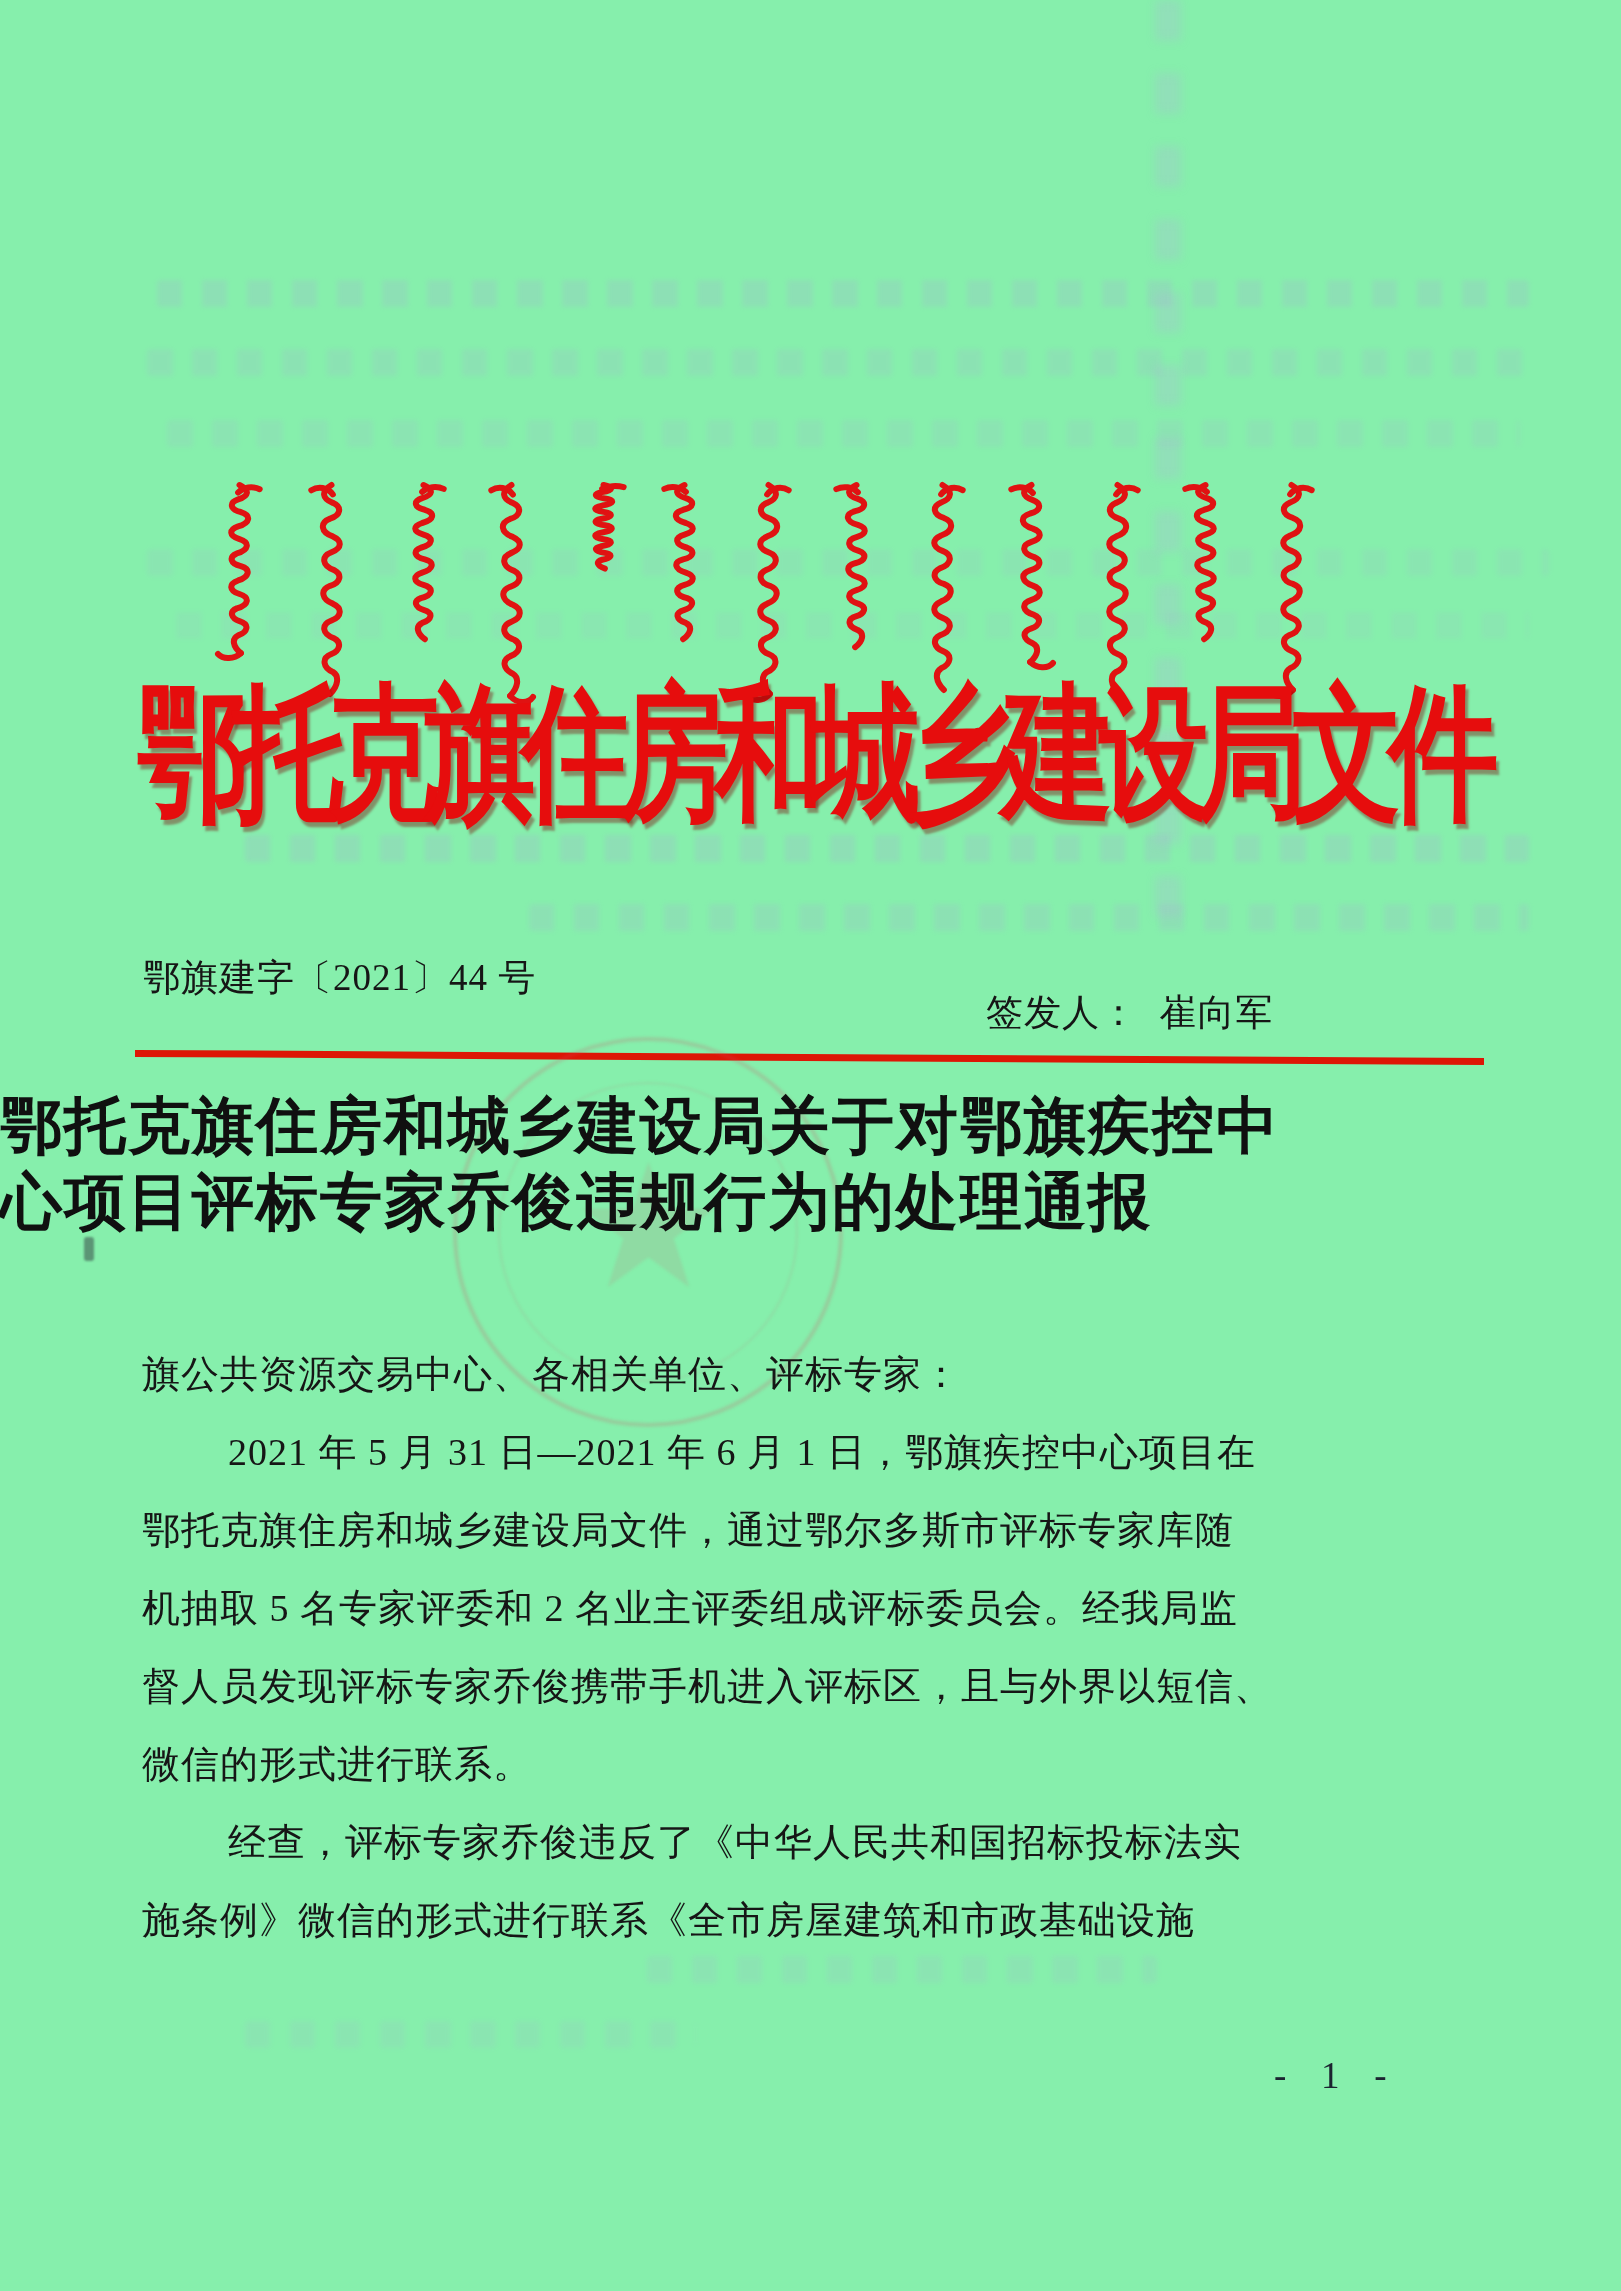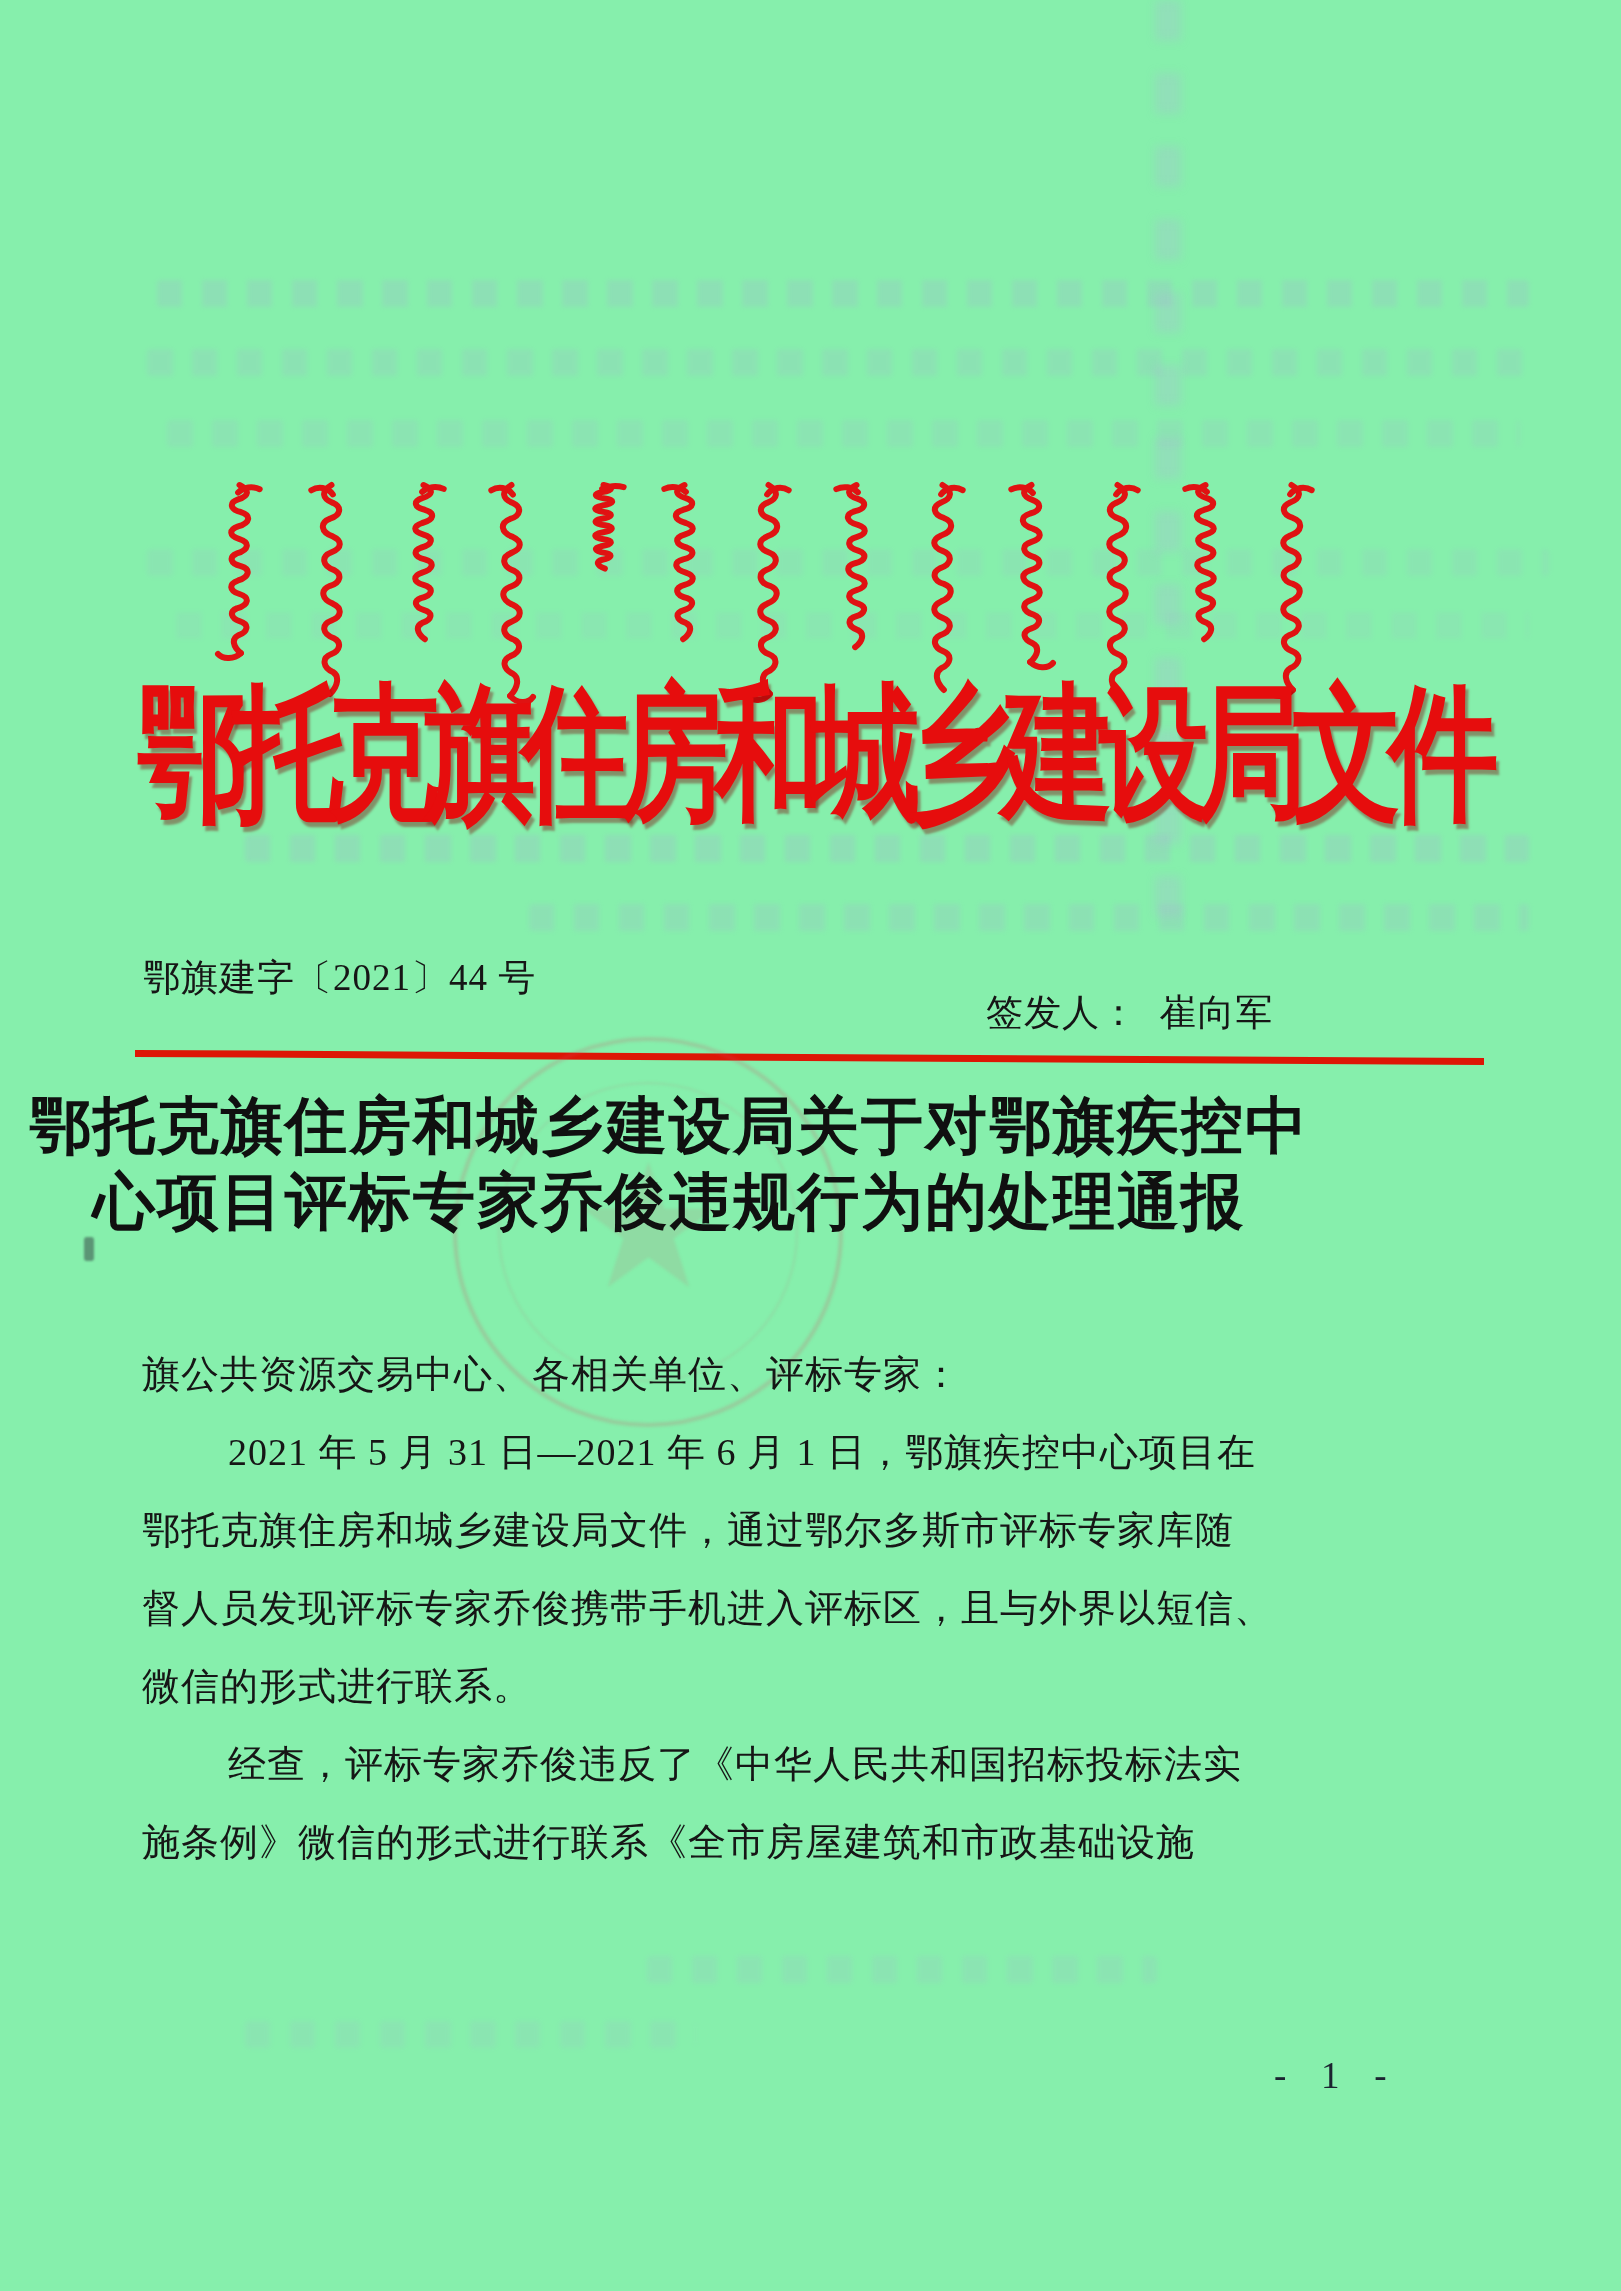--- a/index.html
+++ b/index.html
@@ -77,21 +77,21 @@
   }
   .seal .inner{
     position:absolute;left:41px;top:41px;right:41px;bottom:41px;
     border:2.9px solid rgba(215,72,95,.10);
     border-radius:50%;
   }
   .seal svg{position:absolute;left:113px;top:108px;}
   
   .doc-title{
     position:absolute;left:0;width:1338px;
-    text-align:center;
+    text-align:left;
     font-family:"Liberation Sans", sans-serif;
     font-weight:900;
     font-size:62px;
     color:#101010;
     letter-spacing:2px;
     white-space:nowrap;
   }
   .doc-title.l1{top:1084px;}
   .doc-title.l2{top:1160px;}
   
@@ -205,20 +205,21 @@
     </svg>
   </div>
 
   <div class="doc-title l1">鄂托克旗住房和城乡建设局关于对鄂旗疾控中</div>
   <div class="doc-title l2">心项目评标专家乔俊违规行为的处理通报</div>
 
   <div class="body-text">
       <div class="line">旗公共资源交易中心、各相关单位、评标专家：</div>
       <div class="line indent">2021 年 5 月 31 日—2021 年 6 月 1 日，鄂旗疾控中心项目在</div>
       <div class="line">鄂托克旗住房和城乡建设局文件，通过鄂尔多斯市评标专家库随</div>
+      <div class="line">机抽取 5 名专家评委和 2 名业主评委组成评标委员会。经我局监</div>
       <div class="line">督人员发现评标专家乔俊携带手机进入评标区，且与外界以短信、</div>
       <div class="line">微信的形式进行联系。</div>
       <div class="line indent">经查，评标专家乔俊违反了《中华人民共和国招标投标法实</div>
       <div class="line">施条例》微信的形式进行联系《全市房屋建筑和市政基础设施</div>
     </div>
 
   <div class="page-number">- 1 -</div>
 
 </div>
 

